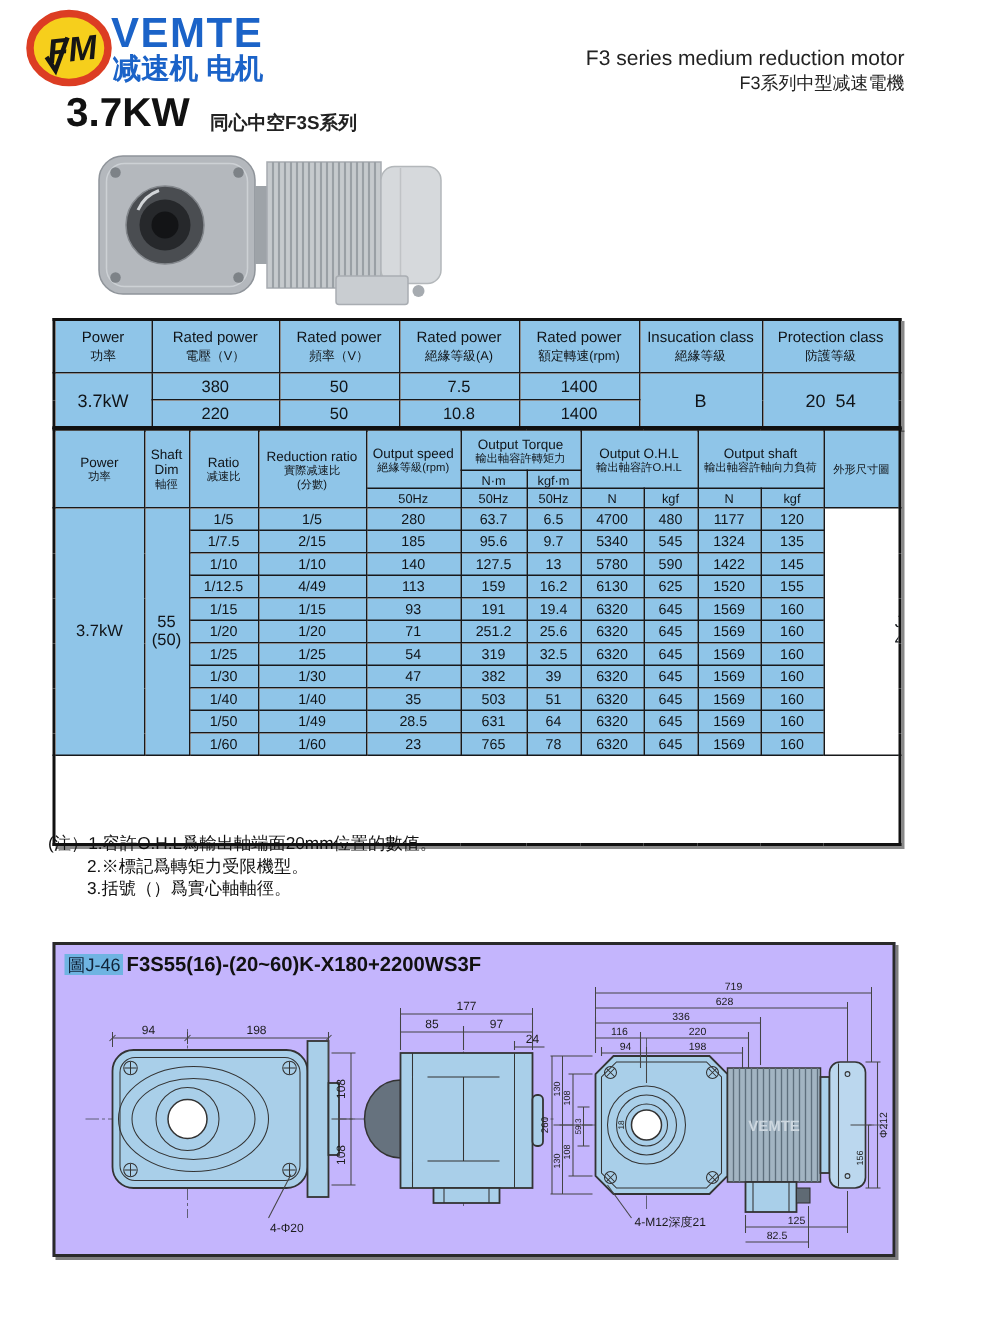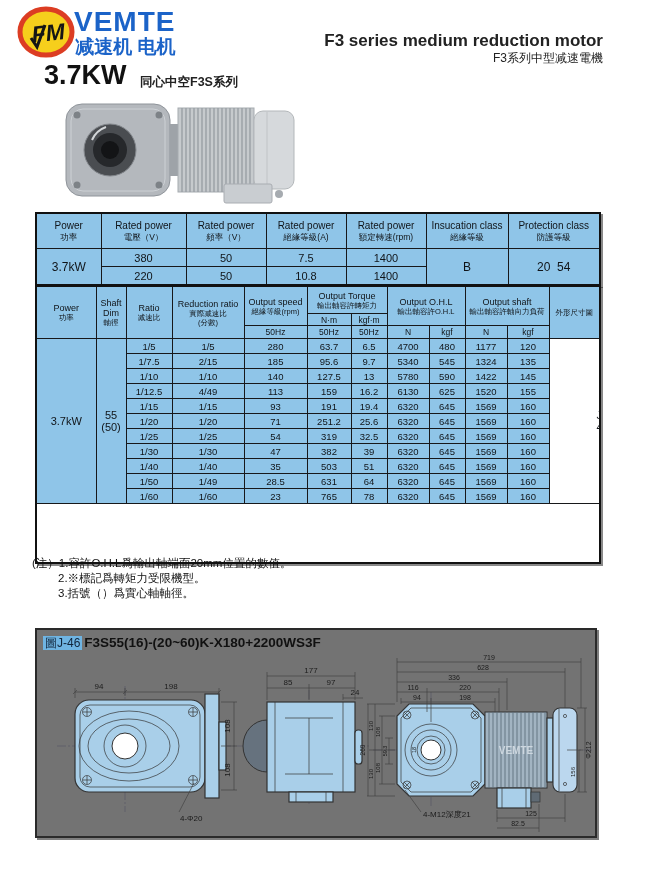--- a/index.html
+++ b/index.html
@@ -5,21 +5,21 @@
   html,body{margin:0;padding:0;background:#ffffff;}
   body{font-family:"Liberation Sans",sans-serif;color:#1c1c1c;}
   #page{position:relative;width:661px;height:878px;background:#fff;overflow:hidden;}
 
   
   #logo{position:absolute;left:16px;top:6px;}
   #brand{position:absolute;left:74px;top:8px;line-height:1;}
   #brand .en{font-size:28px;font-weight:bold;color:#1b63c8;letter-spacing:1px;}
   #brand .zh{font-size:19px;font-weight:bold;color:#1b63c8;margin-top:1px;text-align:right;}
   #htitle{position:absolute;right:58px;top:30px;text-align:right;line-height:1.25;}
-  #htitle .en{font-size:17px;color:#222;font-weight:bold;}
+  #htitle .en{font-size:14px;color:#222;}
   #htitle .zh{font-size:12px;color:#222;}
   #power-title{position:absolute;left:44px;top:60px;font-size:27px;font-weight:bold;color:#111;}
   #series-label{position:absolute;left:140px;top:74px;font-size:12.5px;font-weight:bold;color:#222;}
   #photo{position:absolute;left:60px;top:96px;}
 
   
   table{border-collapse:collapse;table-layout:fixed;}
   td,th{border:1px solid #17181a;background:#8fc5e8;text-align:center;vertical-align:middle;
         padding:0;font-weight:normal;color:#101418;overflow:hidden;}
   .white{background:#ffffff;padding-left:47px;}
@@ -42,21 +42,21 @@
   #t2 td{height:14px;font-size:9.5px;}
   #t2 .big{font-size:11px;}
   #t2 .filler{height:58px;background:#fff;}
 
   
   #notes{position:absolute;left:32px;top:556px;font-size:11.5px;line-height:15px;color:#111;}
   #notes .ind{padding-left:26px;}
 
   
   #dbox{position:absolute;left:35px;top:628px;width:558px;height:206px;border:2px solid #2a2a2a;
-        background:#737373;box-shadow:2px 2px 0 rgba(40,40,40,.6);}
+        background:#c4b5fd;box-shadow:2px 2px 0 rgba(40,40,40,.6);}
   #dtitle{position:absolute;left:6px;top:5px;font-size:13px;}
   #dtitle .ref{background:#6fb4e2;color:#11243a;padding:0 2px;font-size:12px;}
   #dtitle .model{font-weight:bold;color:#111;margin-left:2px;font-size:13.5px;}
 
   
   .fill{fill:#a9cfe9;stroke:#333;stroke-width:1.2;}
   .thin{fill:none;stroke:#333;stroke-width:0.7;}
   .cl{stroke:#556;stroke-width:0.6;stroke-dasharray:9 2 2 2;fill:none;}
   .dim{stroke:#444;stroke-width:0.7;fill:none;}
   text.d{font-family:"Liberation Sans",sans-serif;font-size:7px;fill:#1c1c1c;}

